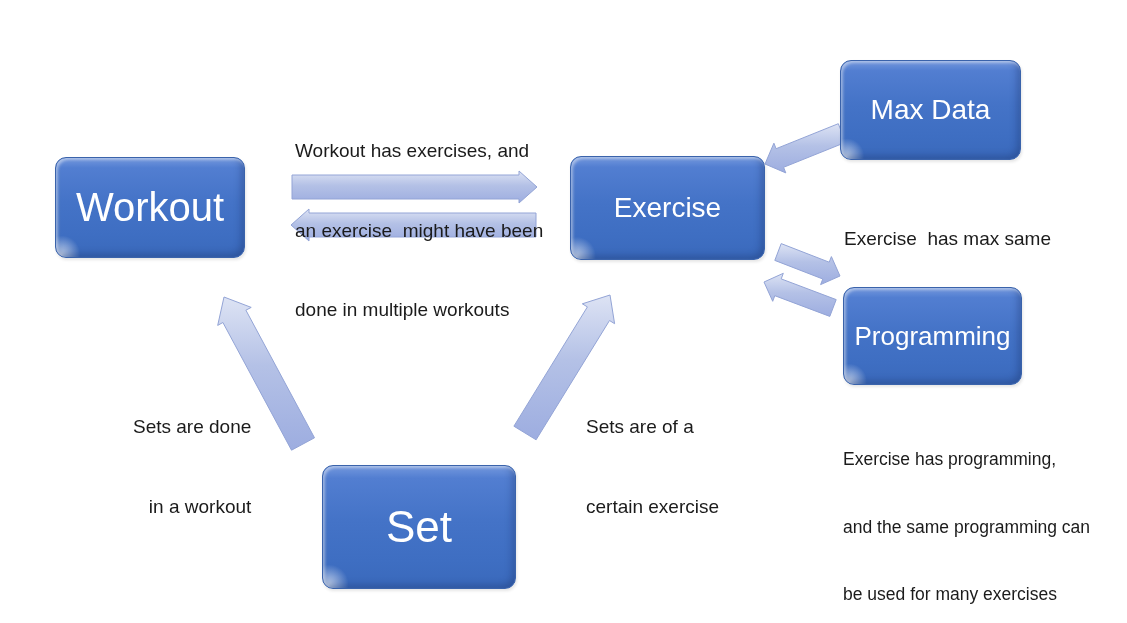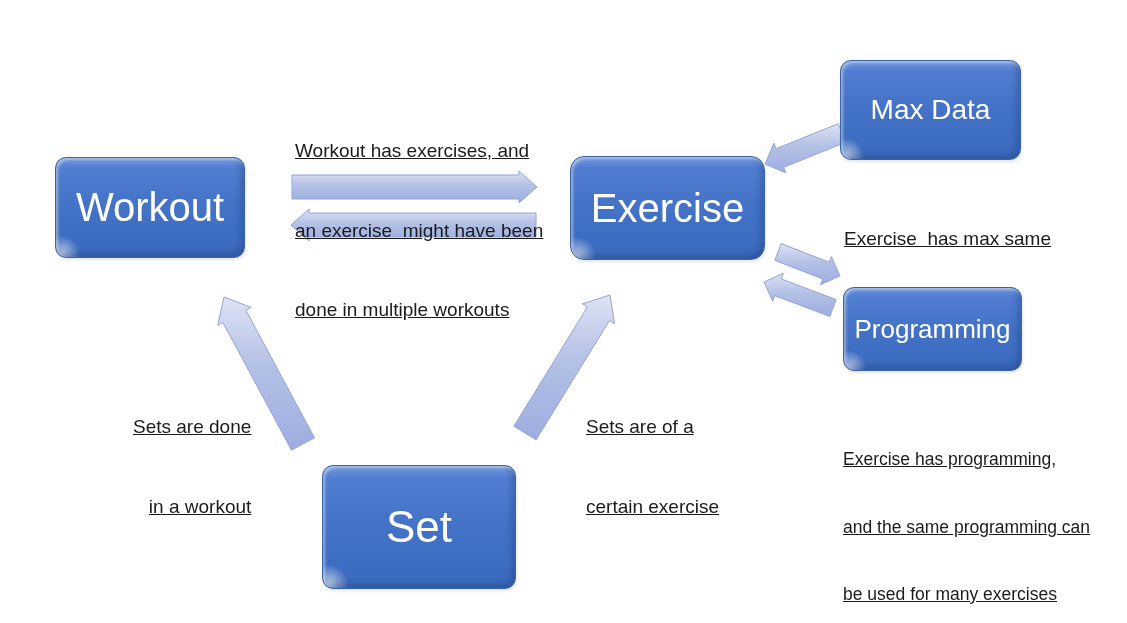--- a/index.html
+++ b/index.html
@@ -35,33 +35,33 @@
     box-shadow:
       inset 2px 2px 3px rgba(255,255,255,0.45),
       inset -3px -3px 7px rgba(16,36,86,0.30),
       1px 2px 3px rgba(0,0,0,0.10);
     text-align: left;
   }
 
   .node-label { white-space: nowrap; }
 
   .node-workout     { left: 55px;  top: 157px; width: 190px; height: 101px; font-size: 40px; border-radius: 11px; }
-  .node-exercise    { left: 570px; top: 156px; width: 195px; height: 104px; font-size: 40px; border-radius: 14px; }
+  .node-exercise    { left: 570px; top: 156px; width: 195px; height: 104px; font-size: 28px; }
   .node-set         { left: 322px; top: 465px; width: 194px; height: 124px;  font-size: 44px; }
   .node-max-data    { left: 840px; top: 60px;  width: 181px; height: 100px; font-size: 28px; }
-  .node-programming { left: 843px; top: 287px; width: 179px; height: 84px;  font-size: 26px; }
+  .node-programming { left: 843px; top: 287px; width: 179px; height: 98px;  font-size: 26px; }
 
   .ann {
     position: absolute;
     color: #1b1b1b;
     font-size: 19px;
     line-height: 26.5px;
     white-space: pre-wrap;
   }
-  .ann-line { display: block; text-decoration: underline; }
+  .ann-line { display: block; }
 
   .ann-workout-exercise { left: 295px; top: 85px; }
   .ann-max-data         { left: 844px; top: 173px; }
   .ann-set-workout      { left: 133px; top: 361px; text-align: right; }
   .ann-set-exercise     { left: 586px; top: 361px; }
   .ann-programming      { left: 843px; top: 403px; font-size: 17.5px; line-height: 22.5px; }
 </style>
 </head>
 <body>
 

